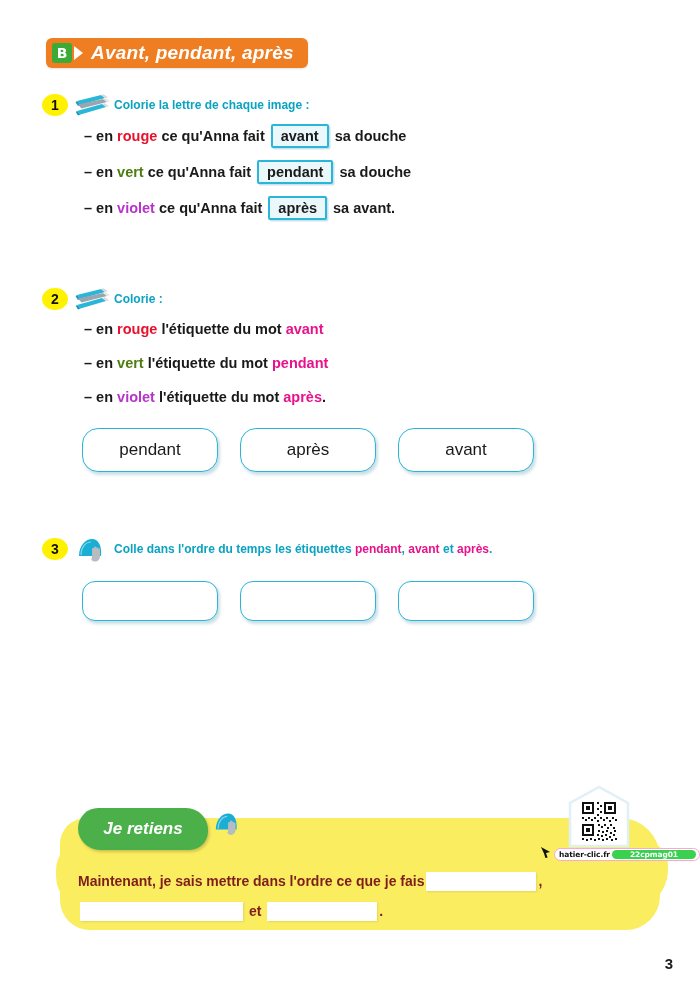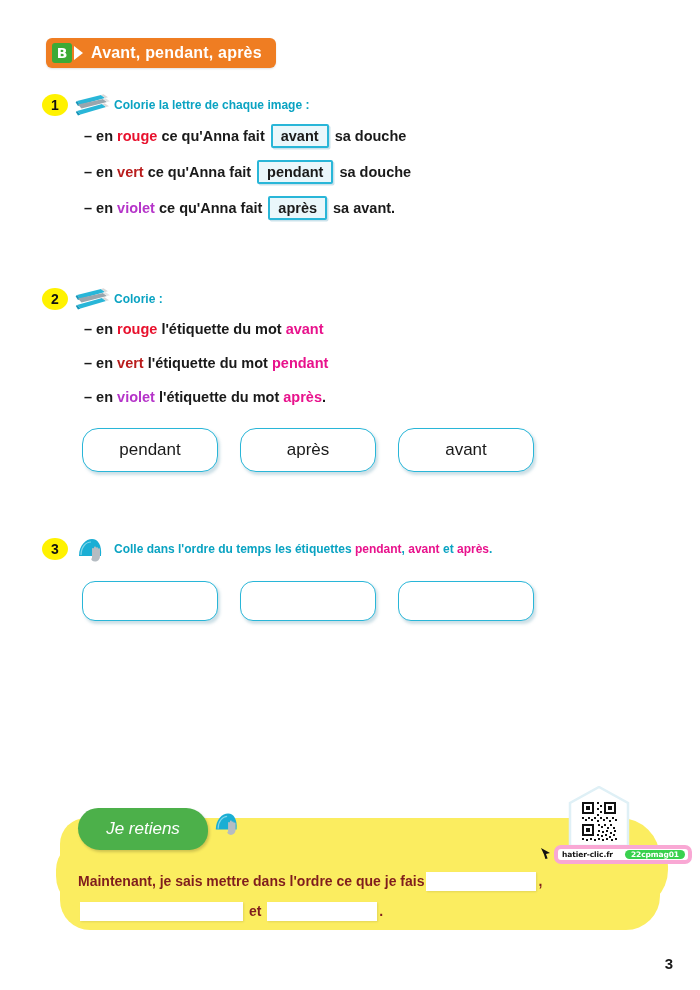--- a/index.html
+++ b/index.html
@@ -33,22 +33,22 @@
     margin-right:2px;
   }
   .sh-arrow{
     width:0;height:0;
     border-top:7px solid transparent;
     border-bottom:7px solid transparent;
     border-left:9px solid #ffffff;
     margin-right:8px;
   }
   .sh-title{
-    color:#ffffff;font-size:16px;
-    font-weight:bold;
+    color:#ffffff;font-size:19px;
+    font-style:italic;font-weight:bold;
     letter-spacing:.2px;
     white-space:nowrap;
   }
 
   
   .ex{position:absolute;left:0;width:700px;}
   .ex-head{display:flex;align-items:center;height:26px;padding-left:42px;}
   .num-badge{
     width:26px;height:22px;
     background:#fff200;
@@ -64,21 +64,21 @@
   }
   .instr .pink{color:#e8128c;}
 
   .bullets{padding-left:84px;}
   .bullet{
     font-size:14.5px;color:#1a1a1a;font-weight:bold;
     display:flex;align-items:center;
     white-space:nowrap;
   }
   .bullet .red{color:#e8112d;}
-  .bullet .green{color:#b91c1c;}
+  .bullet .green{color:#4d7c0f;}
   .bullet .violet{color:#b534c9;}
   .bullet .pink{color:#e8128c;}
   .wordbox{
     display:inline-flex;align-items:center;justify-content:center;
     border:2px solid #29b6d8;
     background:#eaf7fb;
     border-radius:2px;
     padding:2px 8px;
     margin:0 6px;
     font-weight:bold;
@@ -112,21 +112,21 @@
     left:-4px;top:22px;width:612px;height:70px;
     background:#fbed60;
     border-radius:30px 26px 40px 34px;
   }
   .retiens{
     position:absolute;left:78px;top:808px;
     width:130px;height:42px;
     background:#4cb04a;
     border-radius:24px 26px 22px 26px;
     display:flex;align-items:center;justify-content:center;
-    color:#ffffff;font-size:17px;font-style:italic;font-weight:normal;
+    color:#ffffff;font-size:17px;font-style:italic;font-weight:bold;
     box-shadow:1.5px 2px 3px rgba(0,0,0,.18);
     z-index:3;
   }
   .banner-text{
     position:absolute;left:78px;top:866px;
     width:560px;
     z-index:3;
     font-size:14px;font-weight:bold;color:#7f1d1d;
   }
   .bt-line{display:flex;align-items:center;height:30px;white-space:nowrap;}
@@ -140,32 +140,32 @@
 
   
   .qr-wrap{position:absolute;left:566px;top:786px;width:66px;height:62px;z-index:4;}
   .qr-url{
     position:absolute;left:540px;top:845px;
     display:flex;align-items:center;
     z-index:5;
   }
   .qr-url .cursor{margin-right:2px;}
   .qr-url .lbl{
-    border:4px solid #f9a8d4;border-radius:7px;
+    border:1px solid #f9a8d4;border-radius:7px;
     background:#ffffff;
     font-size:7.5px;font-weight:bold;color:#111;
     padding:1px 3px 1px 4px;
     display:flex;align-items:center;
     letter-spacing:-.1px;
     font-family:"DejaVu Sans",sans-serif;
   }
   .qr-url .code{
     background:#39d14e;color:#ffffff;
     border-radius:5px;
-    padding:0 6px;margin-left:12px;text-align:right;
+    padding:0 18px;margin-left:2px;text-align:right;
   }
 
   .page-num{
     position:absolute;right:27px;bottom:18px;
     font-size:15px;font-weight:bold;color:#1a1a1a;
   }
 </style>
 </head>
 <body>
 

